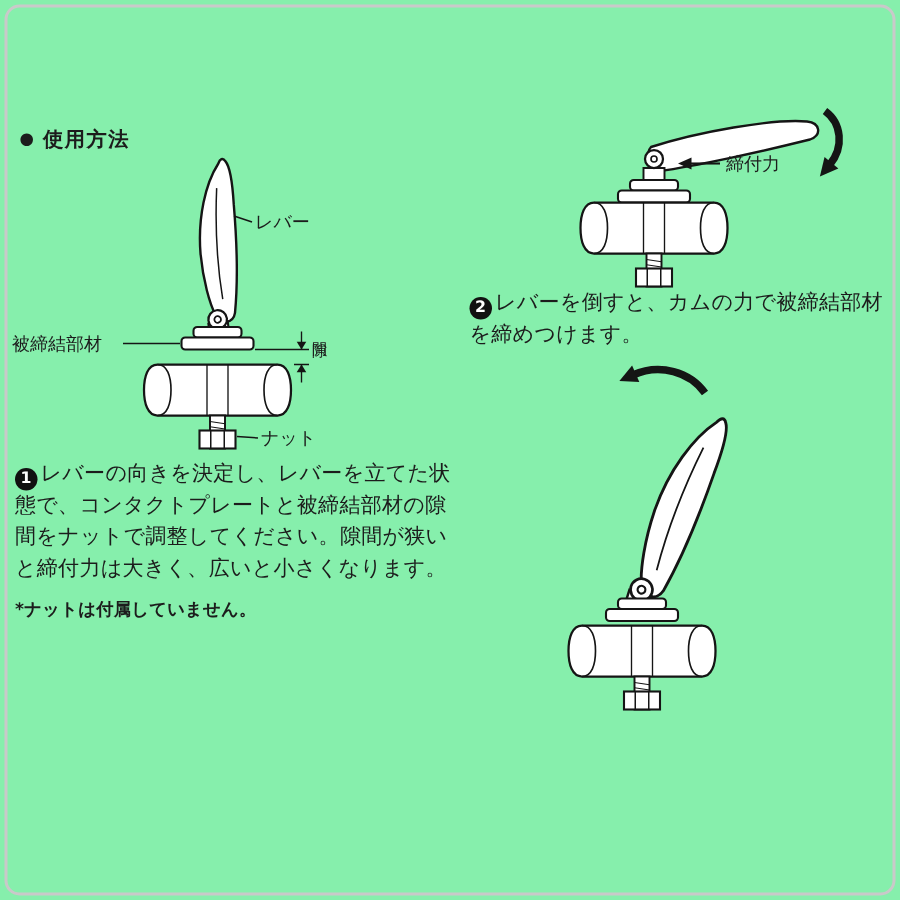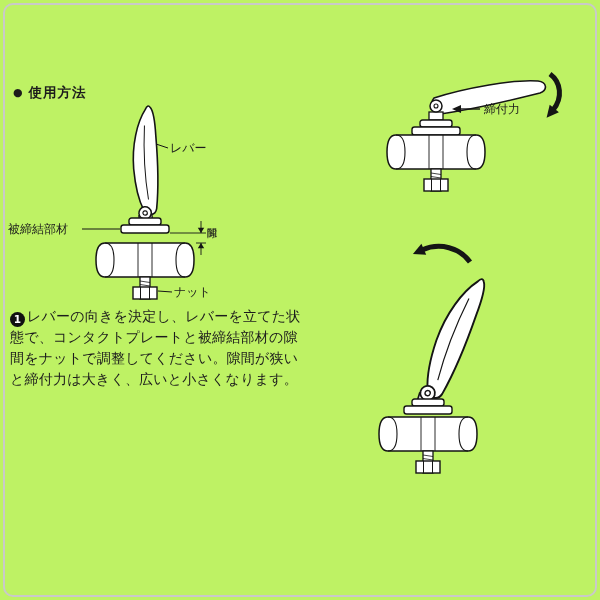--- a/index.html
+++ b/index.html
@@ -1,17 +1,17 @@
 <!DOCTYPE html>
 <html><head>
 <meta charset="utf-8">
 <style>
   html,body{margin:0;padding:0;background:#fff;}
   .page{
-    position:relative;width:600px;height:600px;background:#bef264;overflow:hidden;
+    position:relative;width:600px;height:600px;background:#86efac;overflow:hidden;
     font-family:"DejaVu Sans","Liberation Sans",sans-serif;color:#1c1c1c;
   }
   .border-frame{
     position:absolute;left:3px;top:3px;right:3px;bottom:3px;
     border:2px solid #c9c9c9;border-radius:10px;pointer-events:none;
   }
   .heading{
     position:absolute;left:13px;top:84px;font-size:13.5px;font-weight:700;
     letter-spacing:1px;white-space:nowrap;
   }
@@ -94,20 +94,21 @@
       <line x1="201" y1="135" x2="201" y2="147" stroke="#151515" stroke-width="0.9"></line>
       <line x1="201" y1="169" x2="201" y2="157" stroke="#151515" stroke-width="0.9"></line>
       <polygon points="197.8,141.8 204.2,141.8 201,147" fill="#151515"></polygon>
       <polygon points="197.8,162.2 204.2,162.2 201,157" fill="#151515"></polygon>
       <text x="212" y="134" font-size="10" class="gap-vtext">隙間</text>
     </g>
   </svg>
 
   <div class="step step1">
     <span class="step-num">1</span><span>レバーの向きを決定し、レバーを立てた状態で、コンタクトプレートと被締結部材の隙間をナットで調整してください。隙間が狭いと締付力は大きく、広いと小さくなります。</span>
+    <div class="note">*ナットは付属していません。</div>
   </div>
 
   <svg class="fig fig2" width="228" height="128" viewBox="0 0 228 128">
     <path d="M 84 28 C 115 18 165 9 188 11 C 197 12 198 20 190 23 C 158 31 112 41 90 44 C 81 45 80 32 84 28 Z" fill="#ffffff" stroke="#151515" stroke-width="1.6"></path>
     <rect x="79" y="42" width="14" height="8" fill="#ffffff" stroke="#151515" stroke-width="1.3"></rect>
     <circle cx="86" cy="36" r="6" fill="#ffffff" stroke="#151515" stroke-width="1.5"></circle>
     <circle cx="86" cy="36" r="2" fill="none" stroke="#151515" stroke-width="1.1"></circle>
     <use href="#def-washers" transform="translate(86,50)"></use>
     <use href="#def-member" transform="translate(86,65)"></use>
 
@@ -116,20 +117,23 @@
       <polygon points="196.6,47.7 199.7,34.7 208.9,42.3" fill="#151515"></polygon>
     </g>
 
     <g>
       <line x1="130" y1="39" x2="110" y2="39" stroke="#151515" stroke-width="1.4"></line>
       <polygon points="102,39 111,35 111,43" fill="#151515"></polygon>
     </g>
     <text x="134" y="43" font-size="12">締付力</text>
   </svg>
 
+  <div class="step step2">
+    <span class="step-num">2</span><span>レバーを倒すと、カムの力で被締結部材を締めつけます。</span>
+  </div>
 
   <svg class="fig fig3" width="175" height="238" viewBox="0 0 175 238">
 
     <g>
       <path d="M 112 22 C 102 8 82 2 64 10" fill="none" stroke="#151515" stroke-width="5"></path>
       <polygon points="54.9,14 63.4,3.7 68.2,14.7" fill="#151515"></polygon>
     </g>
     <use href="#def-lever" transform="translate(70,152) rotate(17) scale(1.18)"></use>
     <use href="#def-washers" transform="translate(70,159)"></use>
     <use href="#def-member" transform="translate(70,177)"></use>

